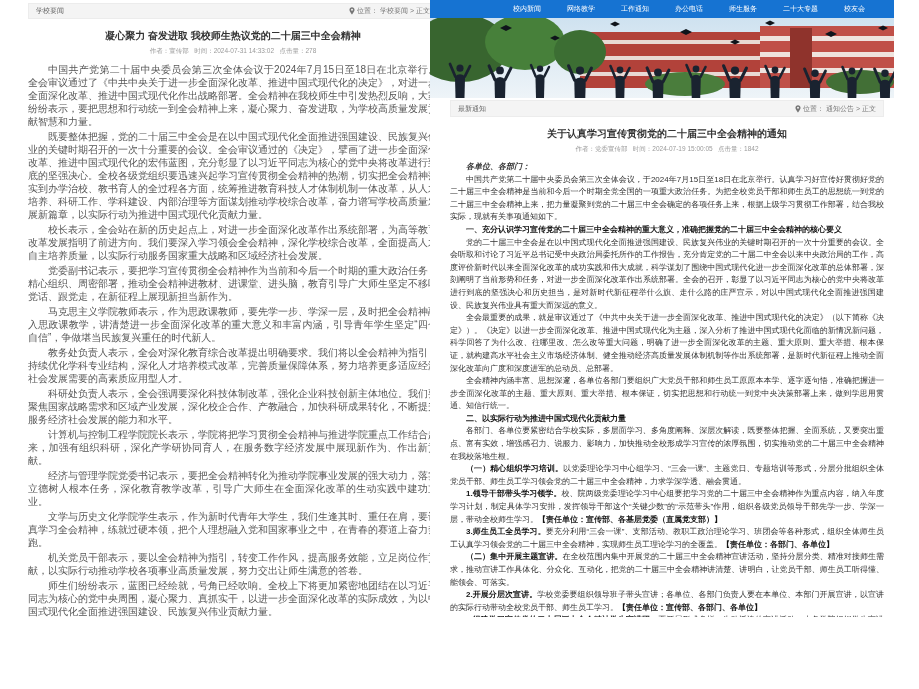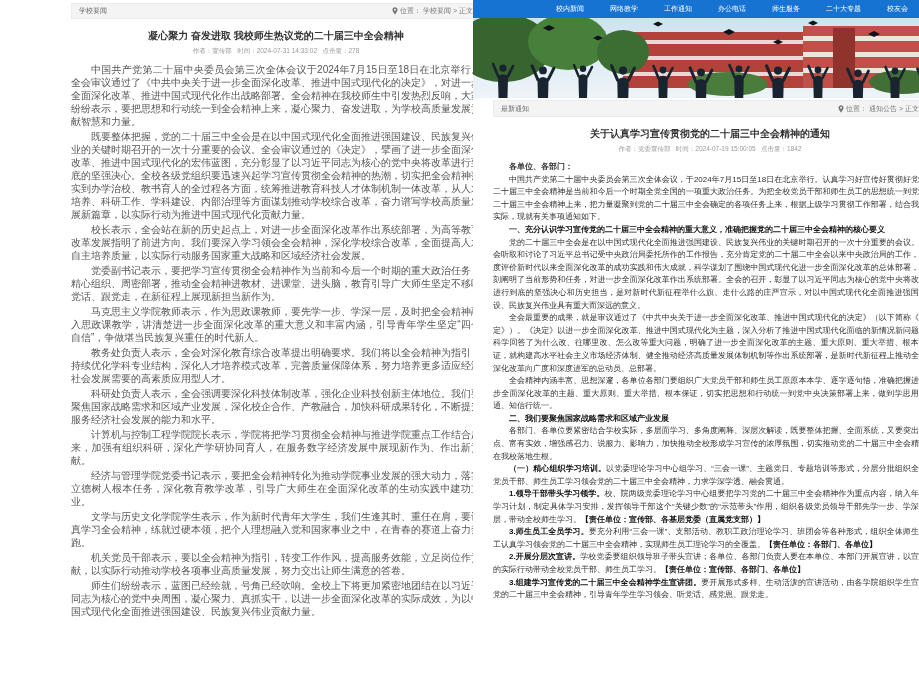--- a/index.html
+++ b/index.html
@@ -1,18 +1,18 @@
 <!DOCTYPE html>
 <html><head>
 <meta charset="utf-8">
 <style>
   html,body{margin:0;padding:0;}
   body{width:919px;height:689px;overflow:hidden;background:#fff;
        font-family:"Liberation Sans",sans-serif;position:relative;}
-  .pane{position:absolute;top:0;height:617px;overflow:hidden;background:#fff;margin-left:43px;}
+  .pane{position:absolute;top:0;height:617px;overflow:hidden;background:#fff;}
   .pane-left{left:0;width:455px;}
   .pane-right{left:430px;width:464px;}
   
   .crumb-bar{background:#f4f4f4;border:1px solid #ececec;height:14px;
     display:flex;align-items:center;justify-content:space-between;
     padding:0 7px;font-size:7px;color:#666;}
   .pane-left .crumb-bar{margin:3px 17px 0 28px;}
   .pane-right .crumb-bar{margin:2px 10px 0 20px;height:15px;}
   .crumb-loc{display:flex;align-items:center;gap:2px;color:#777;}
   .crumb-loc svg{display:block;}
@@ -21,21 +21,21 @@
   .art{margin:0 17px 0 28px;}
   .pane-right .art{margin:0 10px 0 20px;}
   .art-title{font-size:10px;font-weight:bold;color:#333;text-align:center;
     margin:10px 6px 0;line-height:13px;}
   .art-meta{font-size:6.5px;color:#9a9a9a;text-align:center;margin:5px 0 7px;
     white-space:pre;}
   .body p{font-size:10px;color:#565656;line-height:13px;margin:0 0 2px;
     text-align:justify;text-indent:2em;}
   .pane-right .body p{font-size:8px;color:#333;line-height:12.6px;margin:0;}
   .pane-right .body b{color:#151515;}
-  .salute{font-size:8px;font-weight:bold;color:#222;margin:2px 0 1px;}
+  .salute{font-size:8px;font-weight:bold;color:#222;margin:2px 0 1px;font-style:italic;}
   
   .topnav{background:#1673d2;height:18px;display:flex;align-items:center;
     padding-left:70px;}
   .topnav .nav-item{color:#fff;font-size:7px;padding:0 13px;height:18px;
     line-height:18px;cursor:pointer;white-space:nowrap;}
   .banner{display:block;}
 </style>
 </head>
 <body>
 
@@ -180,31 +180,32 @@
           <p><b></b><span>中国共产党第二十届中央委员会第三次全体会议，于2024年7月15日至18日在北京举行。认真学习好宣传好贯彻好党的二十届三中全会精神是当前和今后一个时期全党全国的一项重大政治任务。为把全校党员干部和师生员工的思想统一到党的二十届三中全会精神上来，把力量凝聚到党的二十届三中全会确定的各项任务上来，根据上级学习贯彻工作部署，结合我校实际，现就有关事项通知如下。</span><b></b></p>
 
           <p><b>一、充分认识学习宣传党的二十届三中全会精神的重大意义，准确把握党的二十届三中全会精神的核心要义</b><span></span><b></b></p>
 
           <p><b></b><span>党的二十届三中全会是在以中国式现代化全面推进强国建设、民族复兴伟业的关键时期召开的一次十分重要的会议。全会听取和讨论了习近平总书记受中央政治局委托所作的工作报告，充分肯定党的二十届二中全会以来中央政治局的工作，高度评价新时代以来全面深化改革的成功实践和伟大成就，科学谋划了围绕中国式现代化进一步全面深化改革的总体部署，深刻阐明了当前形势和任务，对进一步全面深化改革作出系统部署。全会的召开，彰显了以习近平同志为核心的党中央将改革进行到底的坚强决心和历史担当，是对新时代新征程举什么旗、走什么路的庄严宣示，对以中国式现代化全面推进强国建设、民族复兴伟业具有重大而深远的意义。</span><b></b></p>
 
           <p><b></b><span>全会最重要的成果，就是审议通过了《中共中央关于进一步全面深化改革、推进中国式现代化的决定》（以下简称《决定》）。《决定》以进一步全面深化改革、推进中国式现代化为主题，深入分析了推进中国式现代化面临的新情况新问题，科学回答了为什么改、往哪里改、怎么改等重大问题，明确了进一步全面深化改革的主题、重大原则、重大举措、根本保证，就构建高水平社会主义市场经济体制、健全推动经济高质量发展体制机制等作出系统部署，是新时代新征程上推动全面深化改革向广度和深度进军的总动员、总部署。</span><b></b></p>
 
           <p><b></b><span>全会精神内涵丰富、思想深邃，各单位各部门要组织广大党员干部和师生员工原原本本学、逐字逐句悟，准确把握进一步全面深化改革的主题、重大原则、重大举措、根本保证，切实把思想和行动统一到党中央决策部署上来，做到学思用贯通、知信行统一。</span><b></b></p>
 
-          <p><b>二、我们要聚焦国家战略需求和区域产业发展</b><span></span><b></b></p>
+          <p><b>二、以实际行动为推进中国式现代化贡献力量</b><span></span><b></b></p>
 
           <p><b></b><span>各部门、各单位要紧密结合学校实际，多层面学习、多角度阐释、深层次解读，既要整体把握、全面系统，又要突出重点、富有实效，增强感召力、说服力、影响力，加快推动全校形成学习宣传的浓厚氛围，切实推动党的二十届三中全会精神在我校落地生根。</span><b></b></p>
 
           <p><b>（一）精心组织学习培训。</b><span>以党委理论学习中心组学习、“三会一课”、主题党日、专题培训等形式，分层分批组织全体党员干部、师生员工学习领会党的二十届三中全会精神，力求学深学透、融会贯通。</span><b></b></p>
 
           <p><b>1.领导干部带头学习领学。</b><span>校、院两级党委理论学习中心组要把学习党的二十届三中全会精神作为重点内容，纳入年度学习计划，制定具体学习安排，发挥领导干部这个“关键少数”的“示范带头”作用，组织各级党员领导干部先学一步、学深一层，带动全校师生学习。</span><b>【责任单位：宣传部、各基层党委（直属党支部）】</b></p>
 
 
           <p><b>3.师生员工全员学习。</b><span>要充分利用“三会一课”、支部活动、教职工政治理论学习、班团会等各种形式，组织全体师生员工认真学习领会党的二十届三中全会精神，实现师生员工理论学习的全覆盖。</span><b>【责任单位：各部门、各单位】</b></p>
 
+          <p><b>（二）集中开展主题宣讲。</b><span>在全校范围内集中开展党的二十届三中全会精神宣讲活动，坚持分层分类、精准对接师生需求，推动宣讲工作具体化、分众化、互动化，把党的二十届三中全会精神讲清楚、讲明白，让党员干部、师生员工听得懂、能领会、可落实。</span><b></b></p>
 
 
           <p><b>2.开展分层次宣讲。</b><span>学校党委要组织领导班子带头宣讲；各单位、各部门负责人要在本单位、本部门开展宣讲，以宣讲的实际行动带动全校党员干部、师生员工学习。</span><b>【责任单位：宣传部、各部门、各单位】</b></p>
 
           <p><b>3.组建学习宣传党的二十届三中全会精神学生宣讲团。</b><span>要开展形式多样、生动活泼的宣讲活动，由各学院组织学生宣讲党的二十届三中全会精神，引导青年学生学习领会、听党话、感党恩、跟党走。</span></p>
 
         </div>
     </div>
   </div>
 </div>

